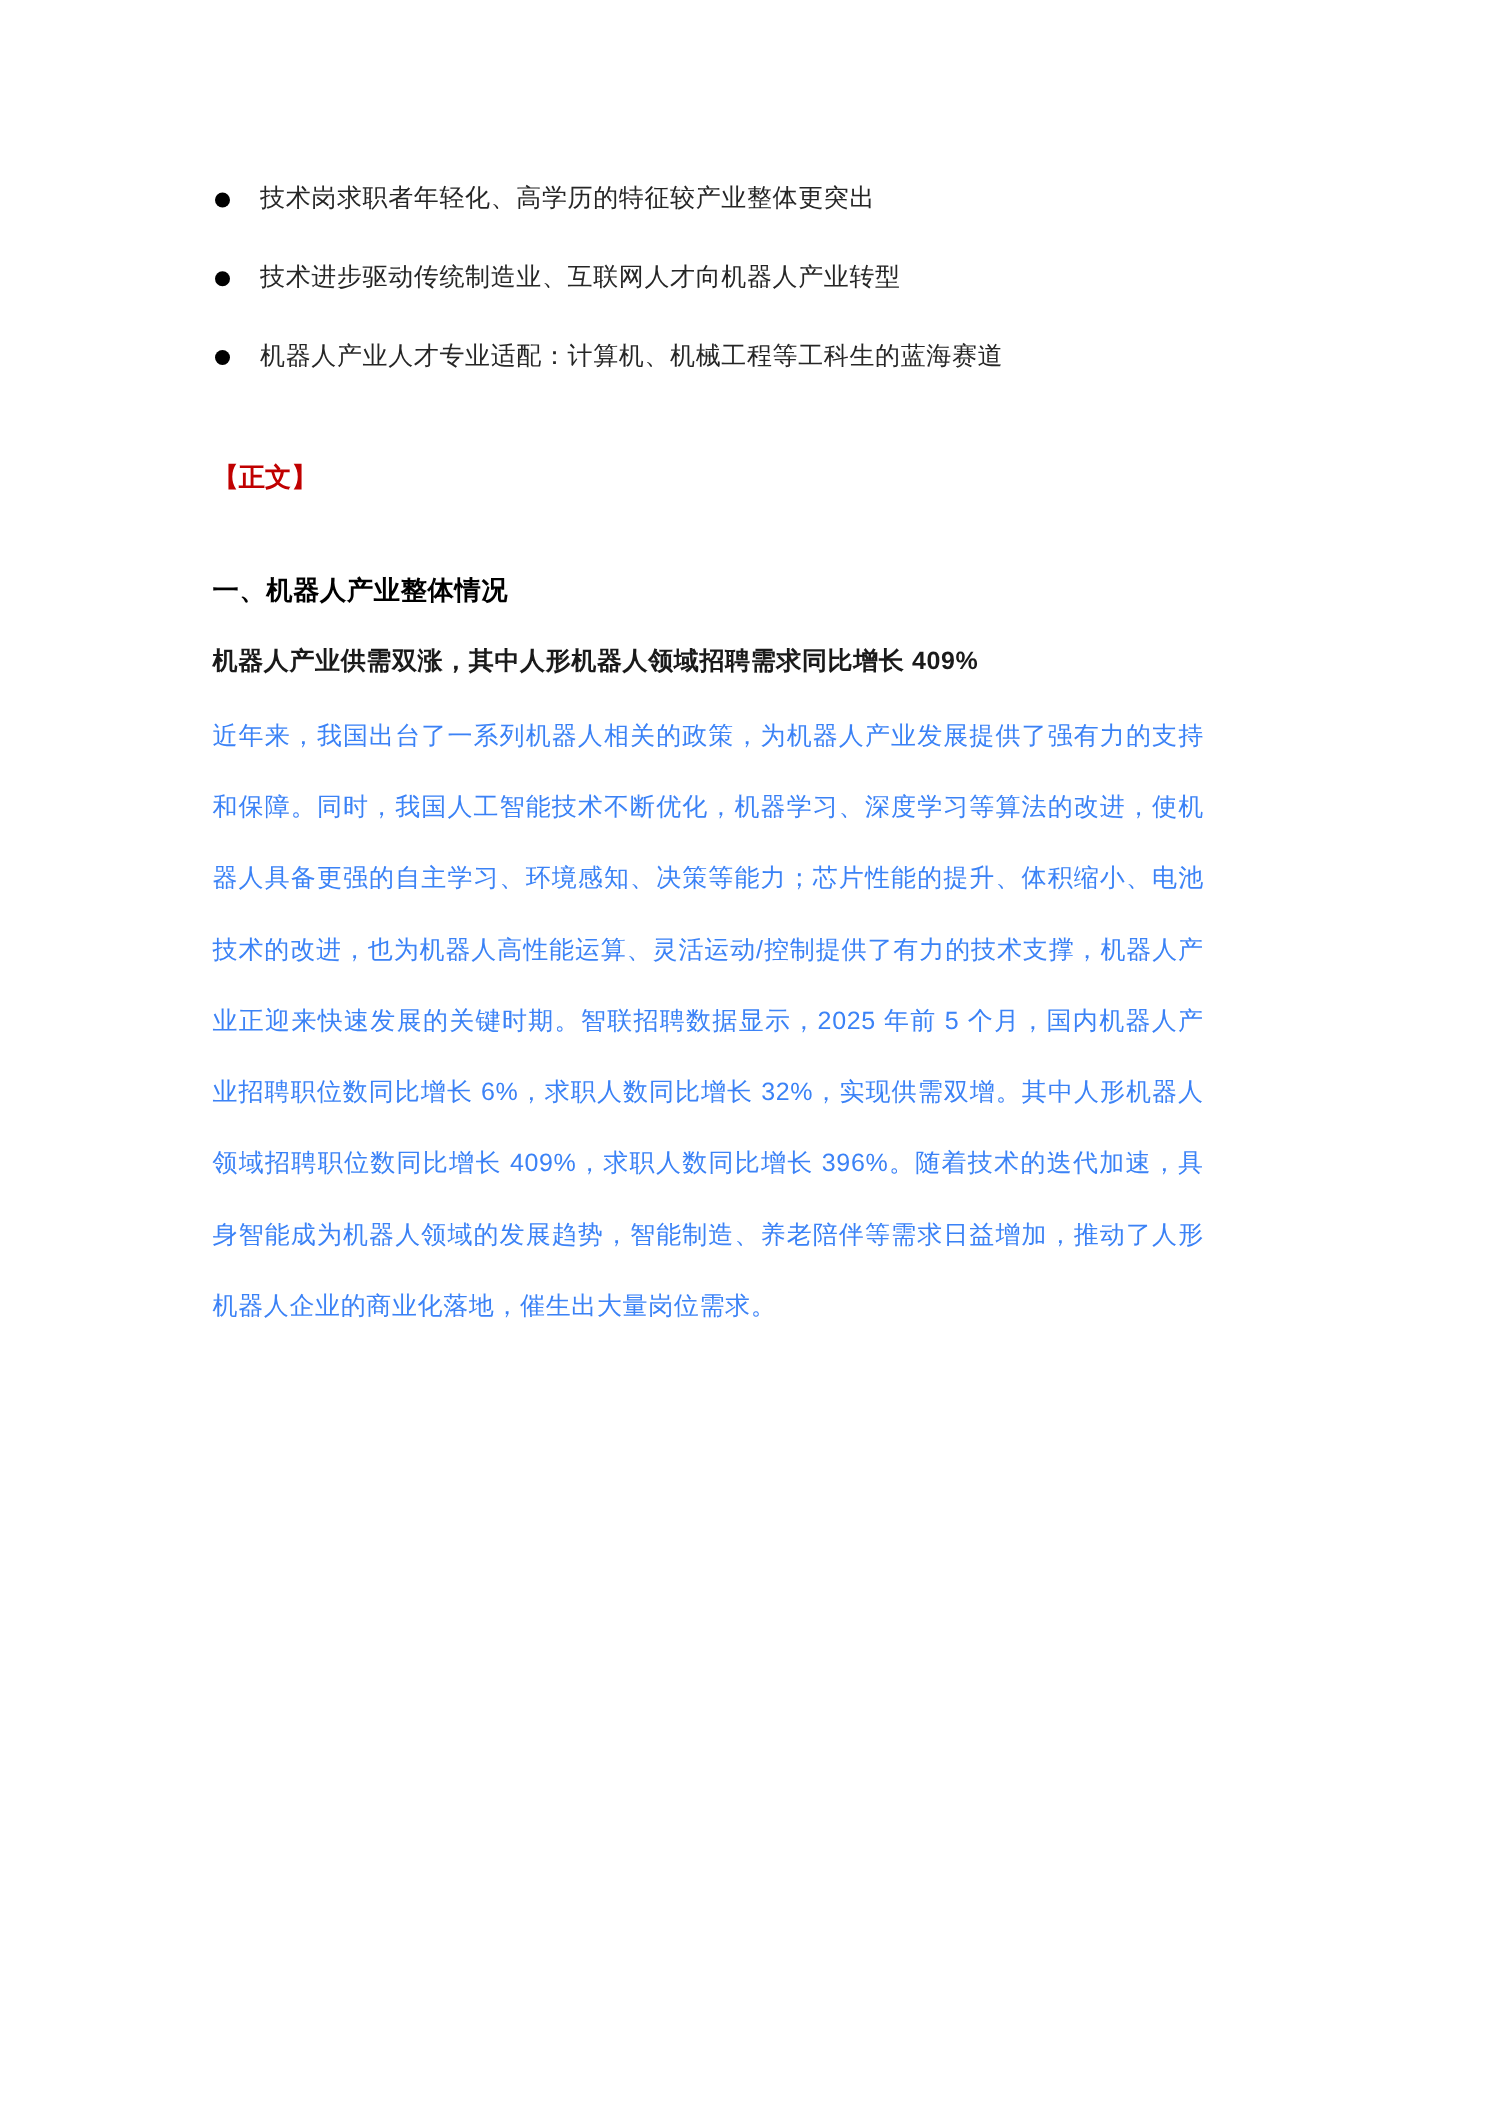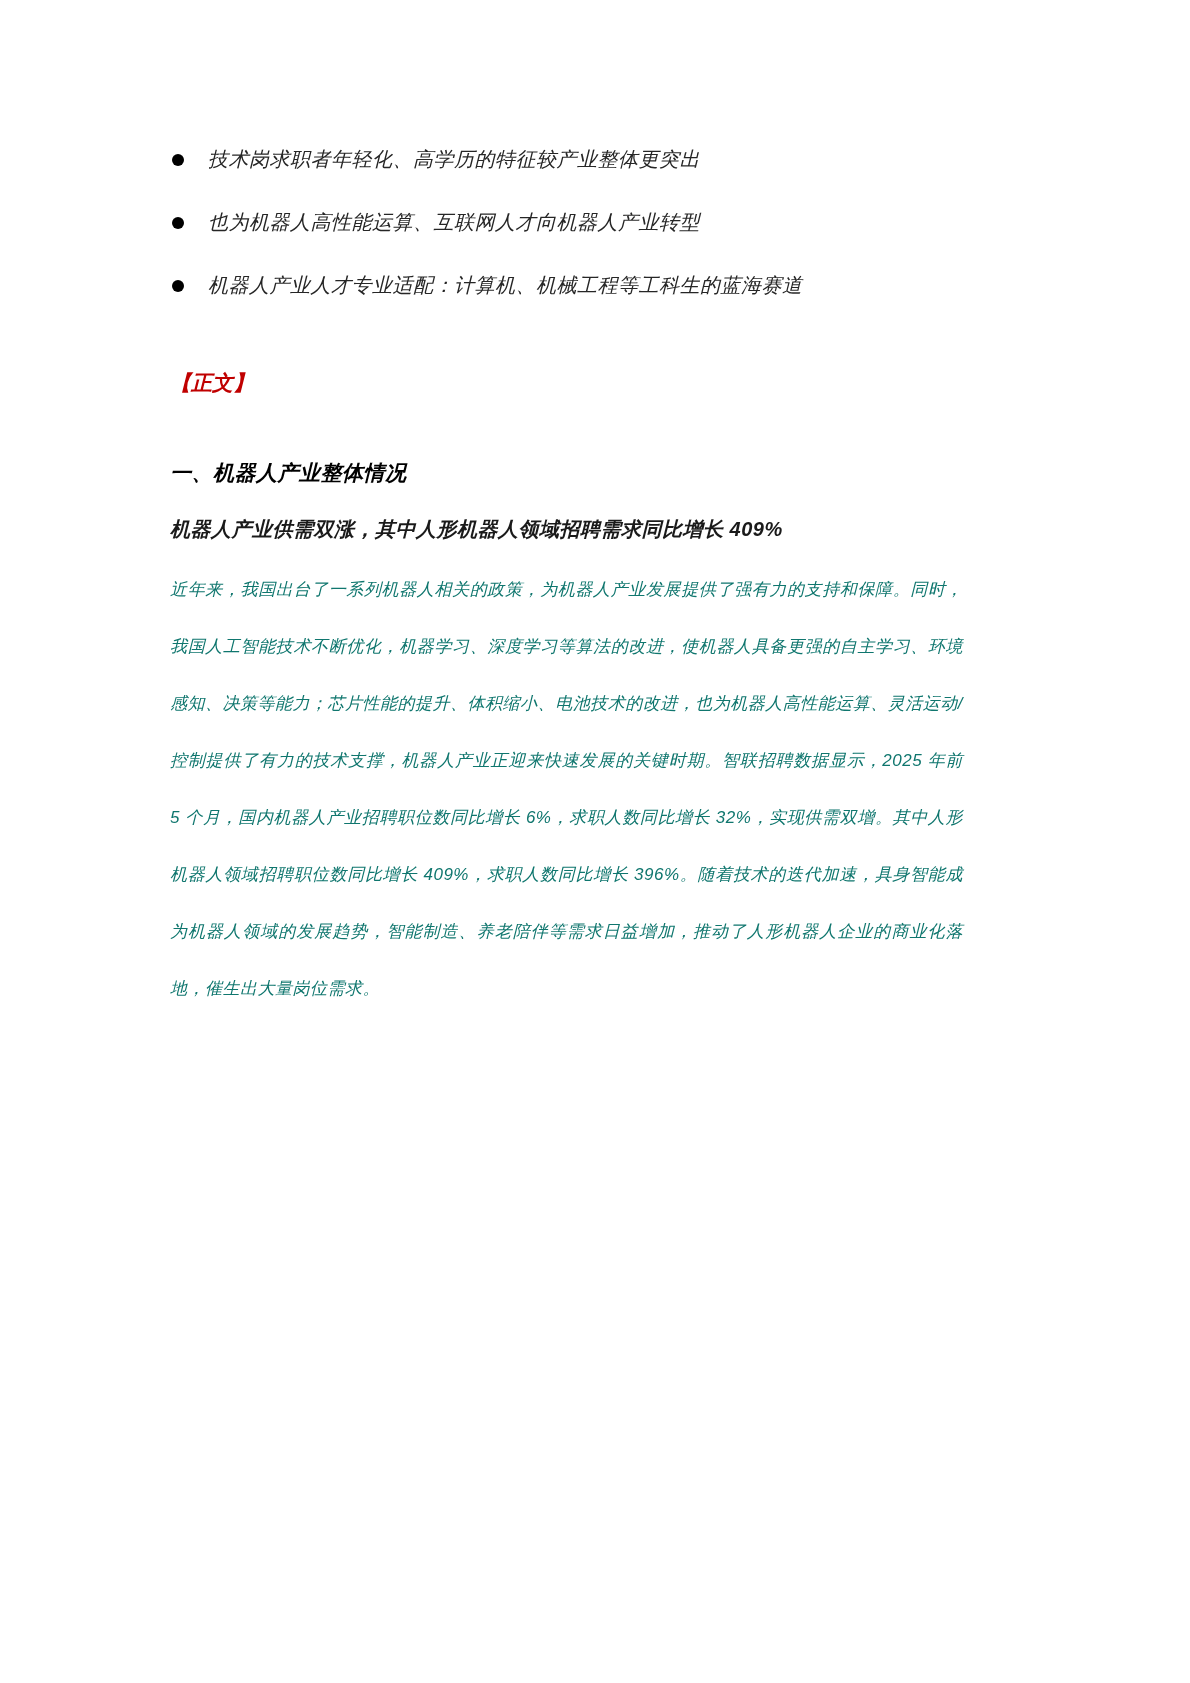--- a/index.html
+++ b/index.html
@@ -9,21 +9,20 @@
     background: #ffffff;
   }
   .page {
     position: relative;
     width: 1190px;
     height: 1683px;
     background: #ffffff;
     font-family: "Liberation Sans", "DejaVu Sans", sans-serif;
     color: #262626;
     overflow: hidden;
-    font-style: italic;
   }
   .content {
     padding: 146px 227px 0 170px; 
   }
 
   
   .bullet-list {
     list-style: none;
     margin: 0;
     padding: 0;
@@ -72,41 +71,41 @@
     font-size: 20px;
     font-weight: bold;
     color: #1a1a1a;
     line-height: 27px;
     letter-spacing: 0.5px;
   }
 
   
   .body-text {
     margin: 12px 0 0 0;
-    font-size: 17px;
+    font-size: 20px;
     line-height: 57px;
-    color: #0f766e;
+    color: #3b82f6;
     text-align: justify;
     letter-spacing: 0.5px;
   }
 </style>
 </head>
 <body>
 
 <div class="page">
   <div class="content">
 
     <ul class="bullet-list">
       <li class="bullet-item">
         <span class="dot"></span>
         <span class="bullet-text">技术岗求职者年轻化、高学历的特征较产业整体更突出</span>
       </li>
       <li class="bullet-item">
         <span class="dot"></span>
-        <span class="bullet-text">也为机器人高性能运算、互联网人才向机器人产业转型</span>
+        <span class="bullet-text">技术进步驱动传统制造业、互联网人才向机器人产业转型</span>
       </li>
       <li class="bullet-item">
         <span class="dot"></span>
         <span class="bullet-text">机器人产业人才专业适配：计算机、机械工程等工科生的蓝海赛道</span>
       </li>
     </ul>
 
     <div class="section-marker">【正文】</div>
 
     <h2 class="heading">一、机器人产业整体情况</h2>

